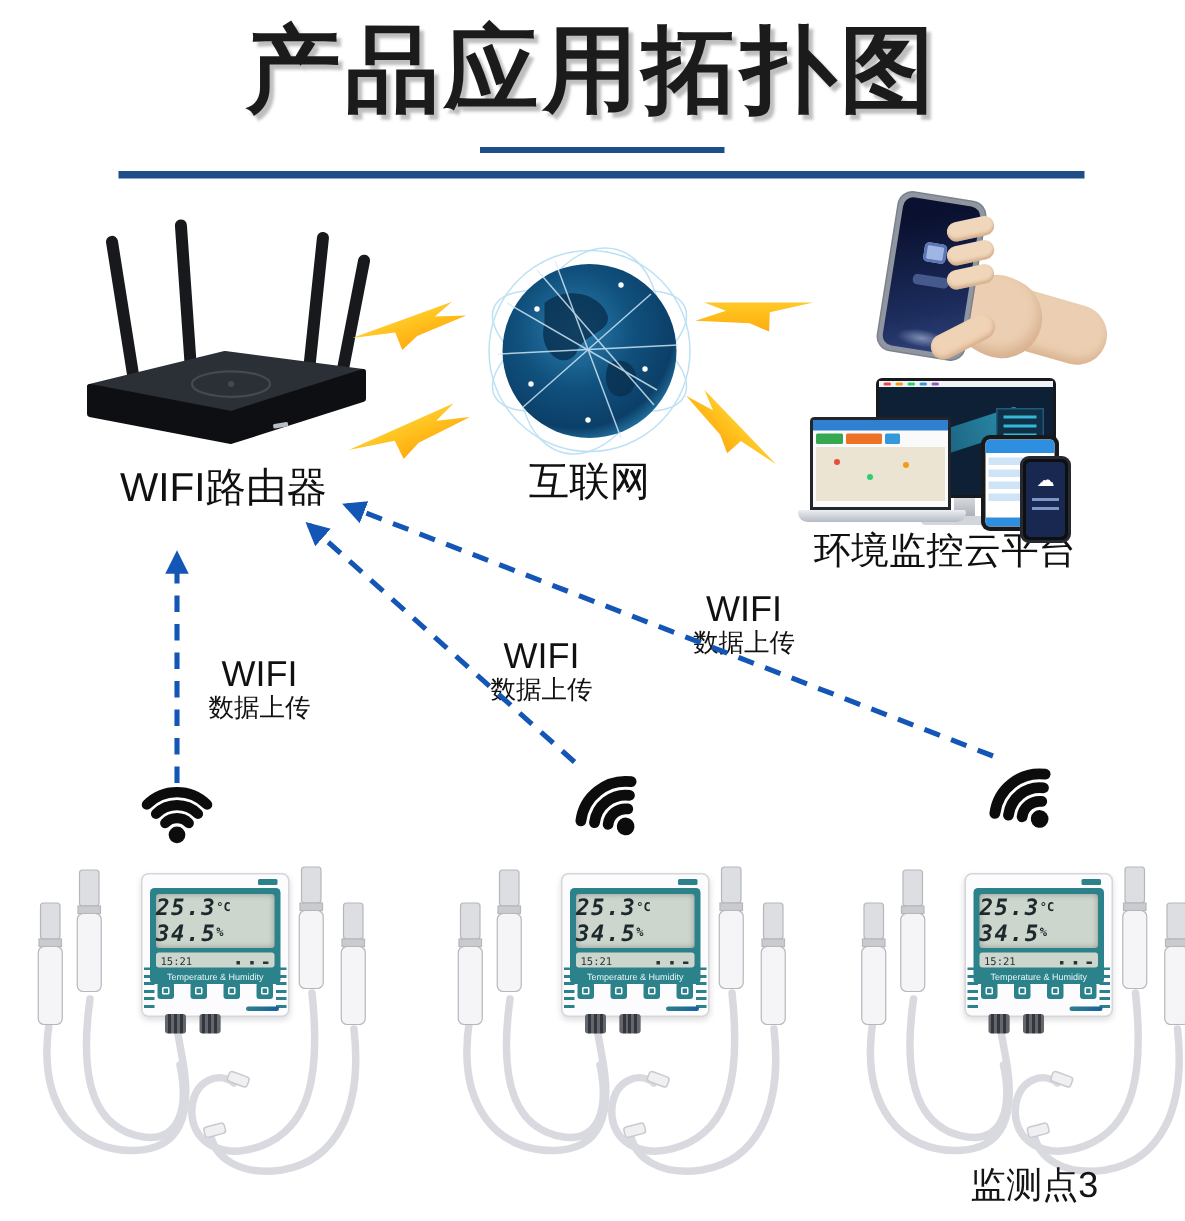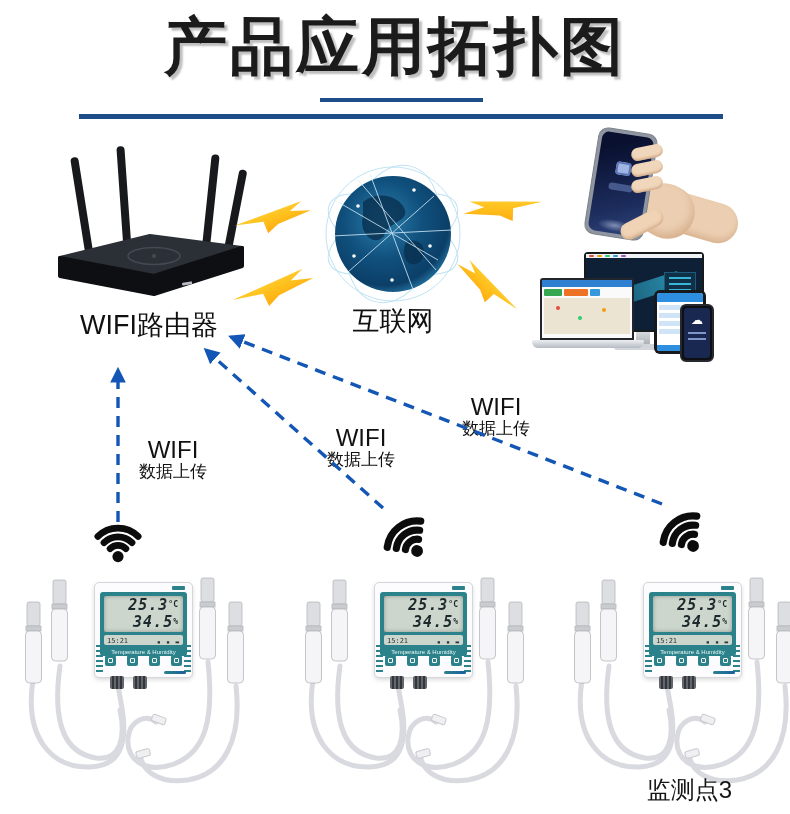--- a/index.html
+++ b/index.html
@@ -102,21 +102,21 @@
   
   .cluster{top:568px;width:265px;height:246px;}
   .cl1{left:8px;} .cl2{left:288px;} .cl3{left:557px;}
   .probes{left:0;top:0;width:265px;height:246px;}
   .sensor{left:86px;top:14px;width:97px;height:94px;background:#fcfcfe;border:1px solid #d5d5da;
           border-radius:5px;box-shadow:0 2px 4px rgba(0,0,0,.14);}
   .tag{top:3px;right:7px;width:13px;height:4px;background:#2b828b;border-radius:1px;}
   .panel{left:5px;top:9px;width:87px;height:64px;background:#2b828b;border-radius:3px;}
   .lcd{left:4px;top:4px;width:79px;height:36px;background:#cdd6cc;border-radius:2px;
        box-shadow:inset 0 0 4px rgba(0,0,0,.3);box-sizing:border-box;padding-right:5px;}
-  .lcd-line{height:17px;line-height:18px;text-align:right;white-space:nowrap;}
+  .lcd-line{height:17px;line-height:18px;text-align:left;white-space:nowrap;}
   .lcd .big{font-family:"DejaVu Sans Mono",monospace;font-style:italic;font-weight:700;
        font-size:15px;color:#1b292d;letter-spacing:1px;}
   .lcd .unit{font-family:"DejaVu Sans Mono",monospace;font-weight:700;font-size:8px;
        color:#1b292d;vertical-align:top;}
   .lcd-strip{left:4px;top:43px;width:79px;height:10px;background:#cdd6cc;border-radius:2px;
        display:flex;justify-content:space-between;align-items:flex-end;padding:0 3px;box-sizing:border-box;
        font-family:"DejaVu Sans Mono",monospace;font-size:7px;color:#2a3438;}
   .strip-icons{font-size:6px;letter-spacing:1px;}
   .panel-caption{left:0;bottom:1px;width:100%;text-align:center;color:#e8f5f4;font-size:6px;}
   .vent{width:7px;height:27px;top:62px;background:repeating-linear-gradient(#2b828b 0 2px,transparent 2px 5px);}
@@ -315,20 +315,21 @@
       </div>
     </div>
     <div class="abs phone2">
       <div class="phone2-screen">
         <span class="cloud-glyph">☁</span>
         <i></i>
           <i></i>
       </div>
     </div>
   </div>
+  <div class="abs node-label cloud-label">环境监控云平台</div>
 
   <svg class="abs overlay" viewBox="0 0 790 814">
     <defs>
       <marker id="ah" viewBox="0 0 10 10" refX="8" refY="5" markerWidth="4.6" markerHeight="4.6" orient="auto-start-reverse">
         <path d="M0,0 L10,5 L0,10 z" fill="#1356b5"></path>
       </marker>
     </defs>
     <g fill="none" stroke="#1356b5" stroke-width="3.4" stroke-dasharray="11 8">
       <path d="M 118,522 L 118,370" marker-end="url(#ah)"></path>
       <path d="M 383,508 L 206,350" marker-end="url(#ah)"></path>

